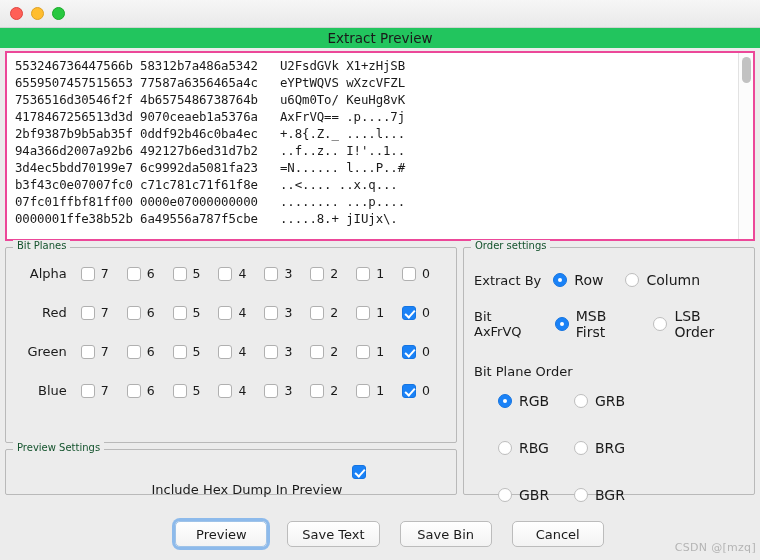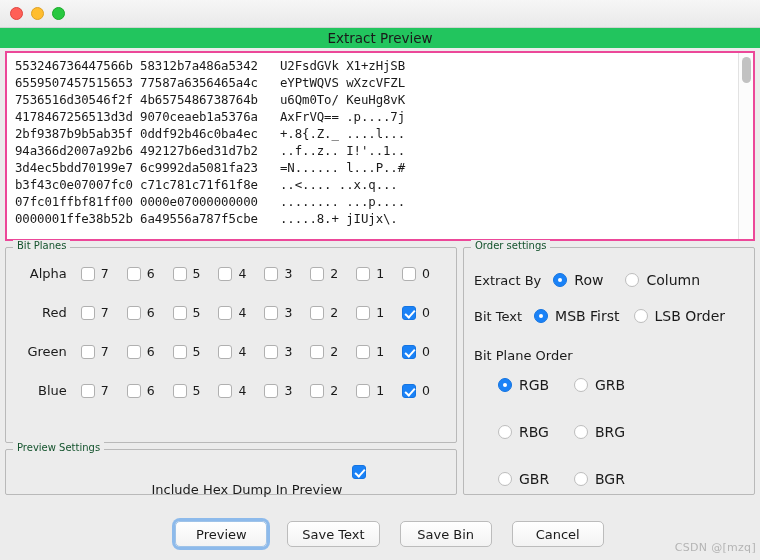--- a/index.html
+++ b/index.html
@@ -416,21 +416,21 @@
                 <span class="rb-txt">Row</span>
               </div>
               <div class="rb">
                 <span class="radio"></span>
                 <span class="rb-txt">Column</span>
               </div>
             </div>
         </div>
 
         <div class="os-row" style="margin-top:20px;">
-          <span class="os-label" style="margin-right:12px;">Bit Text</span>
+          <span class="os-label" style="margin-right:12px;">Bit AxFrVQ</span>
           <div id="bit-order-opts" style="display:flex; gap:14px;">
               <div class="rb">
                 <span class="radio sel"></span>
                 <span class="rb-txt">MSB First</span>
               </div>
               <div class="rb">
                 <span class="radio"></span>
                 <span class="rb-txt">LSB Order</span>
               </div>
             </div>

